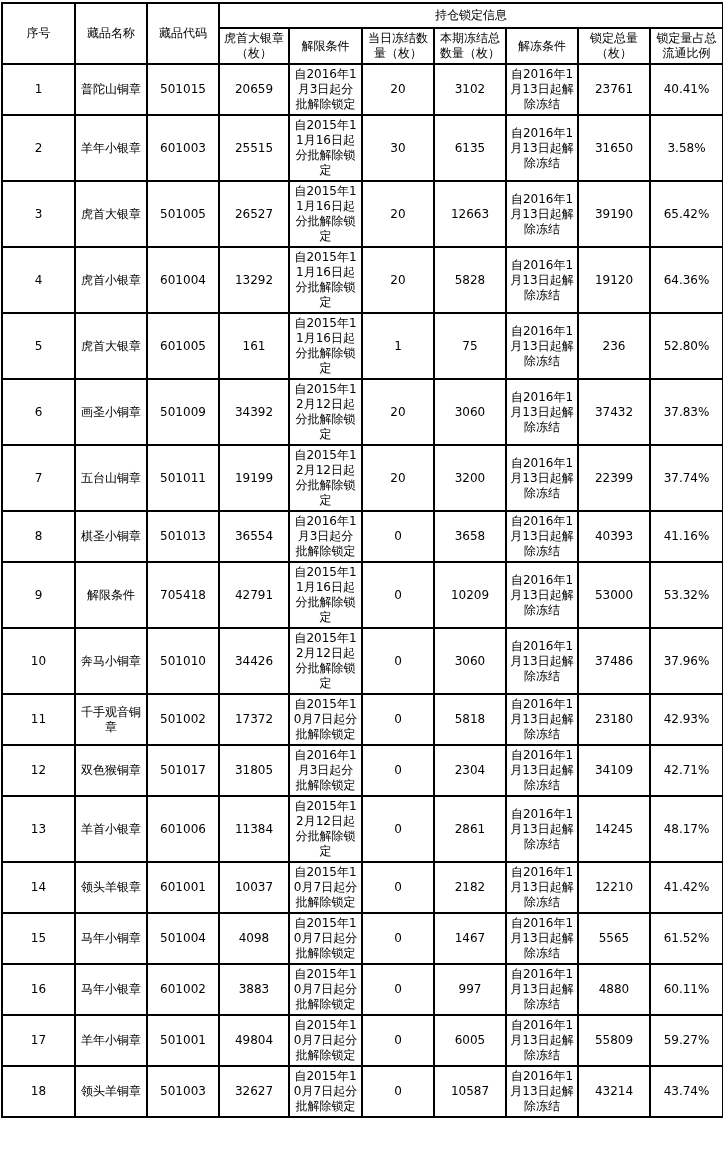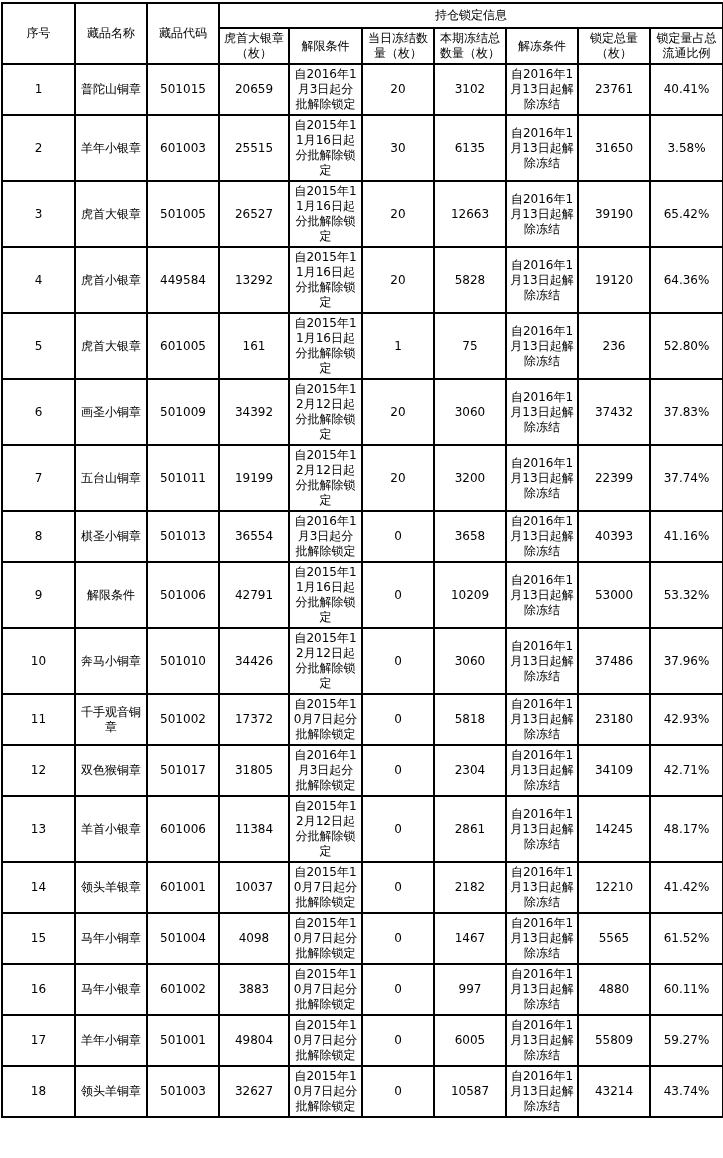--- a/index.html
+++ b/index.html
@@ -112,21 +112,21 @@
           <td>自2015年11月16日起分批解除锁定</td>
           <td>20</td>
           <td>12663</td>
           <td>自2016年1月13日起解除冻结</td>
           <td>39190</td>
           <td>65.42%</td>
         </tr>
         <tr>
           <td>4</td>
           <td>虎首小银章</td>
-          <td>449584</td>
+          <td>601004</td>
           <td>13292</td>
           <td>自2015年11月16日起分批解除锁定</td>
           <td>20</td>
           <td>5828</td>
           <td>自2016年1月13日起解除冻结</td>
           <td>19120</td>
           <td>64.36%</td>
         </tr>
         <tr>
           <td>5</td>
@@ -172,21 +172,21 @@
           <td>自2016年1月3日起分批解除锁定</td>
           <td>0</td>
           <td>3658</td>
           <td>自2016年1月13日起解除冻结</td>
           <td>40393</td>
           <td>41.16%</td>
         </tr>
         <tr>
           <td>9</td>
           <td>解限条件</td>
-          <td>501006</td>
+          <td>705418</td>
           <td>42791</td>
           <td>自2015年11月16日起分批解除锁定</td>
           <td>0</td>
           <td>10209</td>
           <td>自2016年1月13日起解除冻结</td>
           <td>53000</td>
           <td>53.32%</td>
         </tr>
         <tr>
           <td>10</td>

